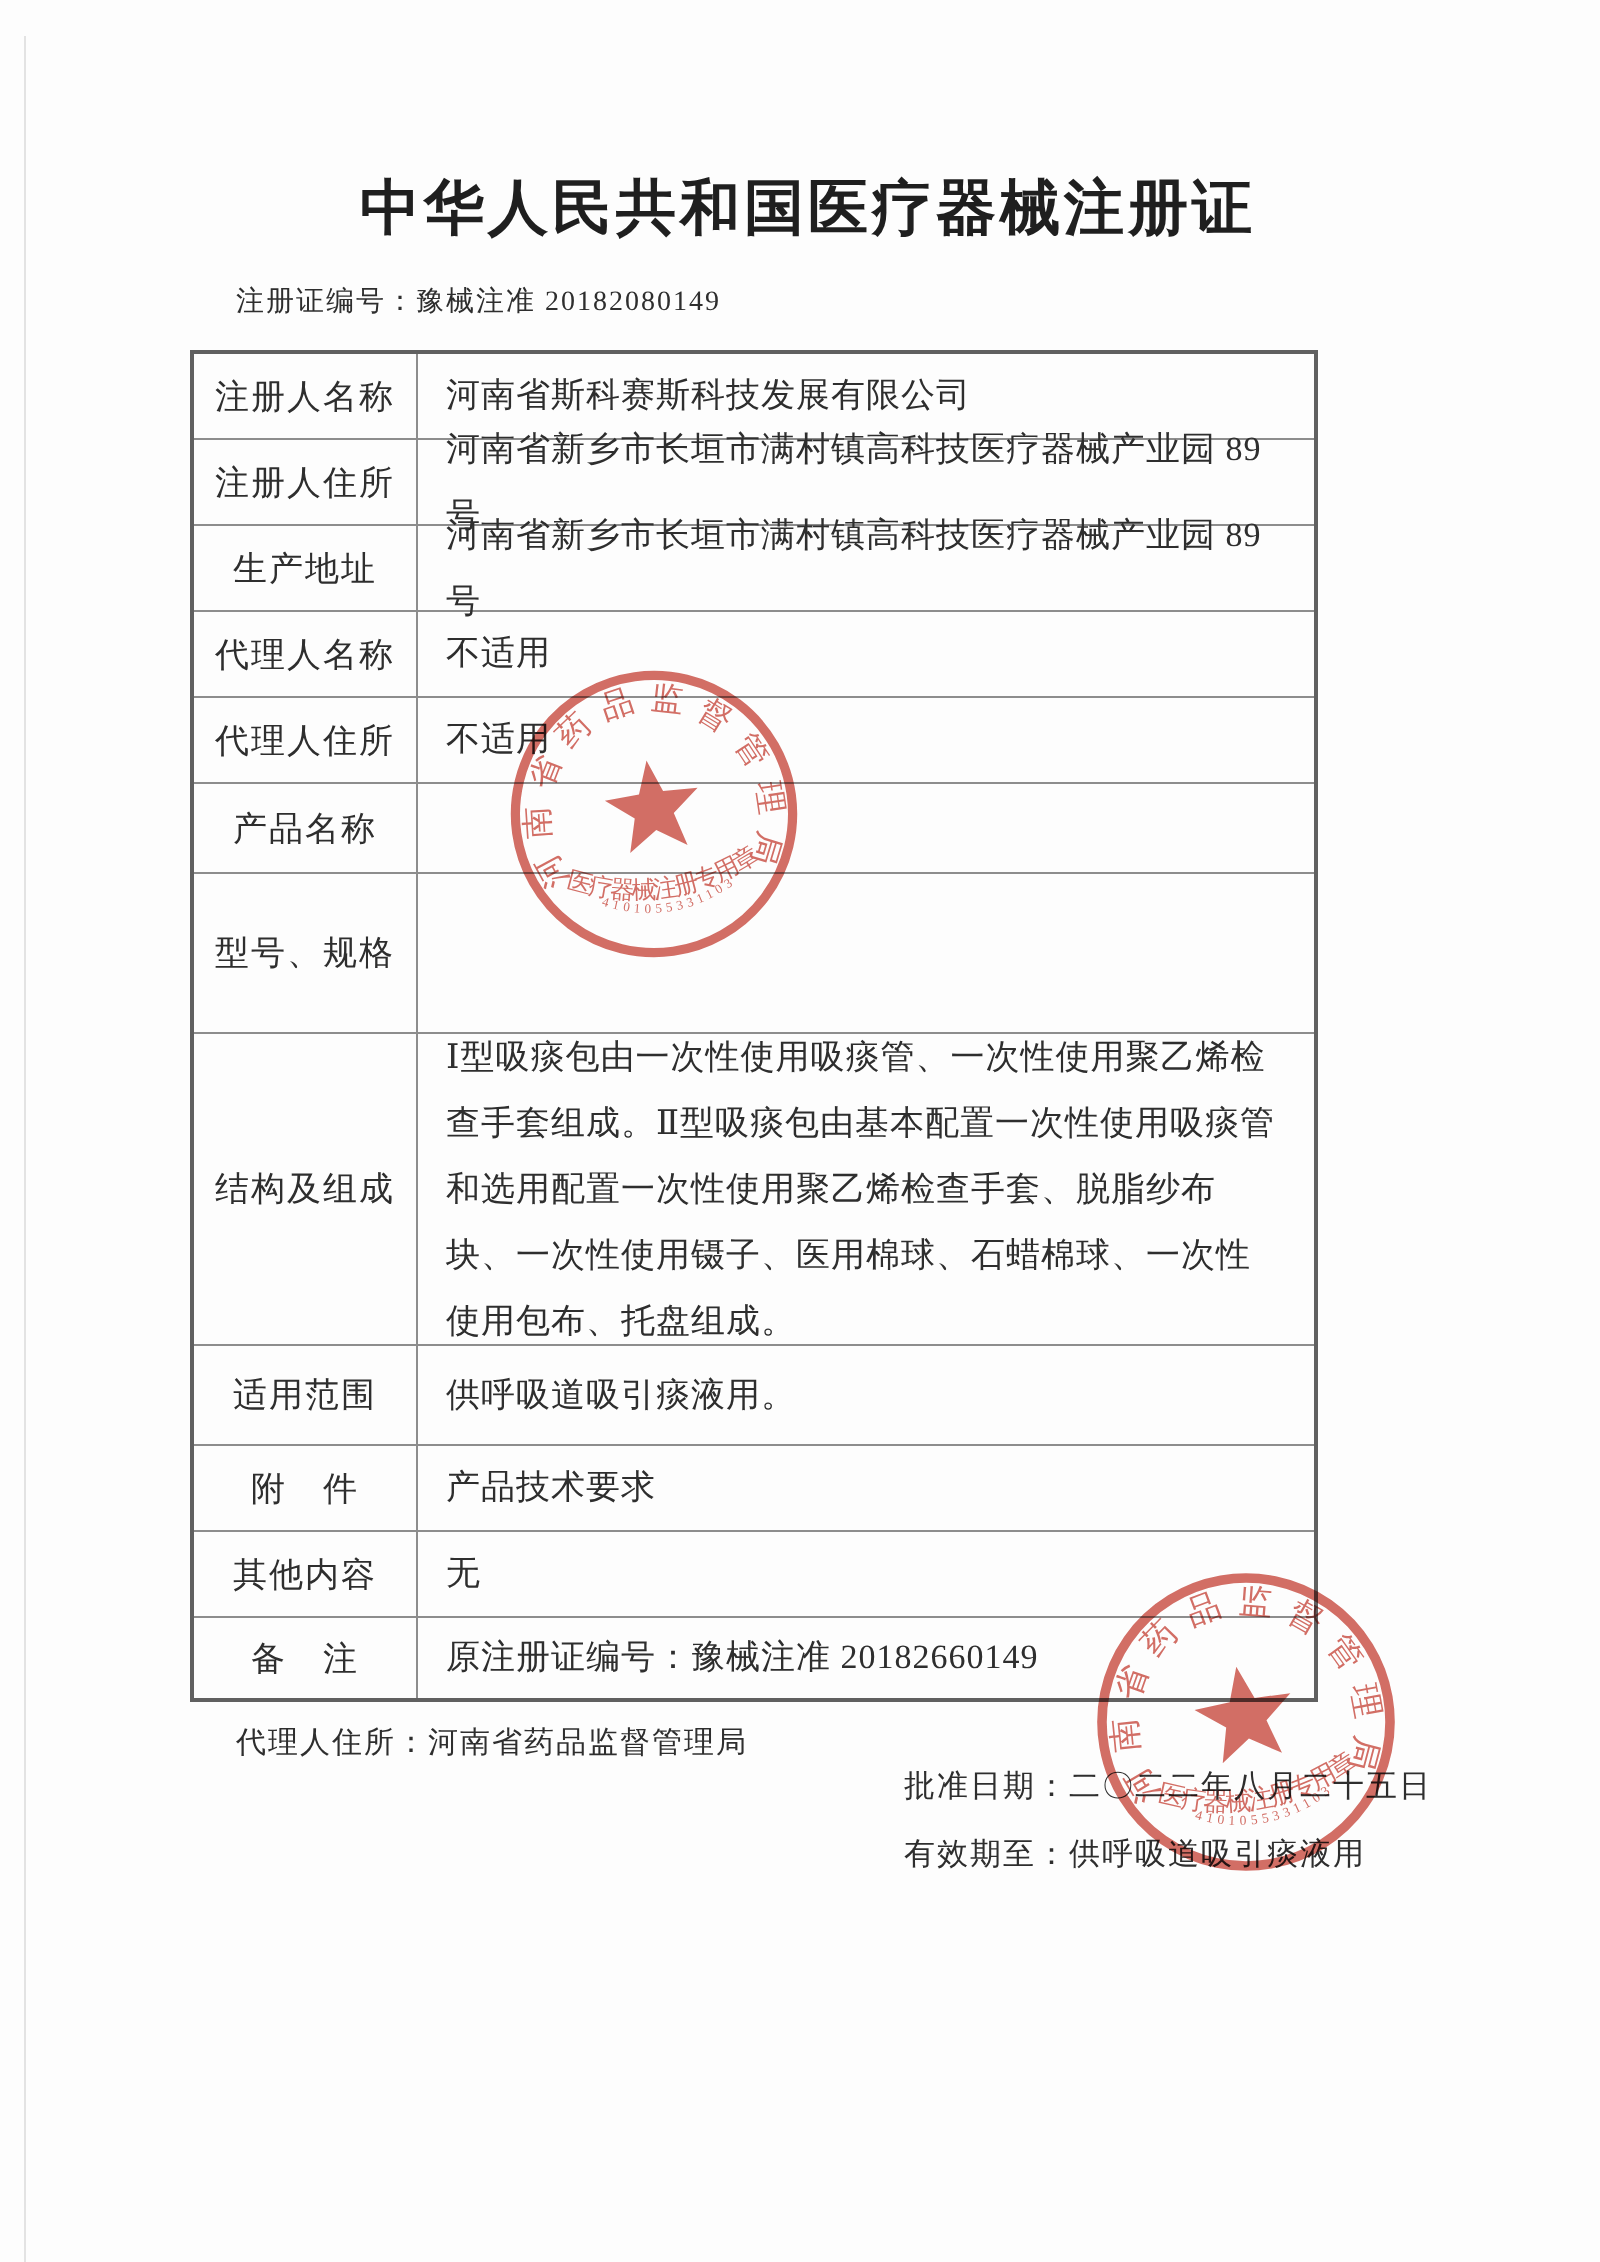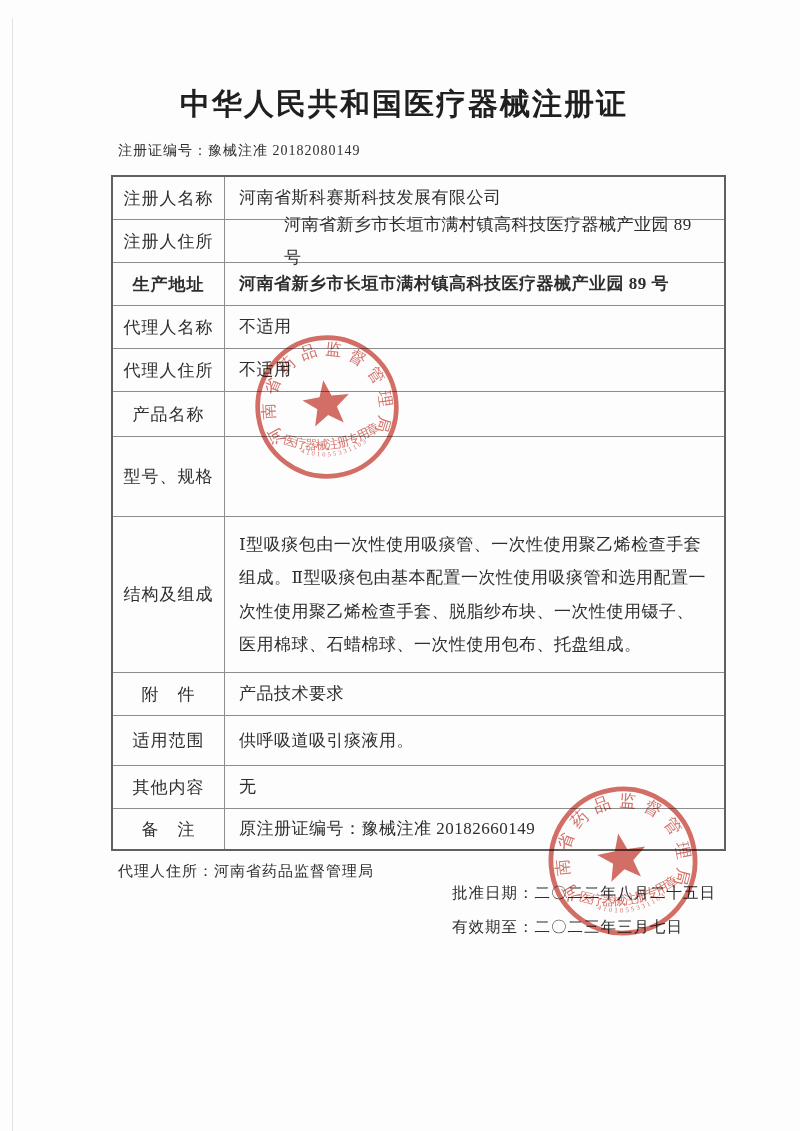--- a/index.html
+++ b/index.html
@@ -18,24 +18,23 @@
   .doc-title {
     position:absolute; top:84px; left:4px; width:100%;
     text-align:center; font-size:30px; font-weight:bold;
     letter-spacing:2px; color:#1f1f1f;
   }
   .cert-line {
     position:absolute; top:142px; left:118px;
     font-size:14px; letter-spacing:1px;
   }
   .cert-table {
-    position:absolute; left:95px; top:175px; width:615px;
+    position:absolute; left:95px; top:175px; width:564px;
     border:2px solid #606060;
     box-sizing:border-box;
-    margin-left:16px;
   }
   .t-row { display:flex; border-bottom:1px solid #8d8d8d; box-sizing:border-box; }
   .t-row:last-child { border-bottom:none; }
   .cell-label {
     flex:0 0 112px; width:112px;
     border-right:1px solid #8d8d8d;
     display:flex; align-items:center; justify-content:center;
     text-align:center;
     font-size:17px; letter-spacing:1px;
     box-sizing:border-box; padding:2px 4px;
@@ -71,25 +70,25 @@
 
 <div class="doc-title">中华人民共和国医疗器械注册证</div>
 
 <div class="cert-line">注册证编号：豫械注准 20182080149</div>
 
 <div class="cert-table">
     <div class="t-row" style="height: 43px;">
     <div class="cell-label">注册人名称</div>
     <div class="cell-value">河南省斯科赛斯科技发展有限公司</div>
   </div>
-    <div class="t-row" style="height: 43px; gap: 45px;">
+    <div class="t-row" style="height: 43px;">
     <div class="cell-label">注册人住所</div>
     <div class="cell-value">河南省新乡市长垣市满村镇高科技医疗器械产业园 89 号</div>
   </div>
-    <div class="t-row" style="height: 43px; font-weight: bold;">
+    <div class="t-row" style="height: 43px;">
     <div class="cell-label">生产地址</div>
     <div class="cell-value">河南省新乡市长垣市满村镇高科技医疗器械产业园 89 号</div>
   </div>
     <div class="t-row" style="height: 43px;">
     <div class="cell-label">代理人名称</div>
     <div class="cell-value">不适用</div>
   </div>
     <div class="t-row" style="height: 43px;">
     <div class="cell-label">代理人住所</div>
     <div class="cell-value">不适用</div>
@@ -97,43 +96,43 @@
     <div class="t-row" style="height: 45px;">
     <div class="cell-label">产品名称</div>
   </div>
     <div class="t-row" style="height: 80px; gap: 35px;">
     <div class="cell-label">型号、规格</div>
   </div>
     <div class="t-row" style="height: 156px;">
     <div class="cell-label">结构及组成</div>
     <div class="cell-value">Ⅰ型吸痰包由一次性使用吸痰管、一次性使用聚乙烯检查手套组成。Ⅱ型吸痰包由基本配置一次性使用吸痰管和选用配置一次性使用聚乙烯检查手套、脱脂纱布块、一次性使用镊子、医用棉球、石蜡棉球、一次性使用包布、托盘组成。</div>
   </div>
+    <div class="t-row" style="height: 50px;">
+    <div class="cell-label">适用范围</div>
+    <div class="cell-value">供呼吸道吸引痰液用。</div>
+  </div>
     <div class="t-row" style="height: 43px;">
     <div class="cell-label">附　件</div>
     <div class="cell-value">产品技术要求</div>
-  </div>
-    <div class="t-row" style="height: 50px;">
-    <div class="cell-label">适用范围</div>
-    <div class="cell-value">供呼吸道吸引痰液用。</div>
   </div>
     <div class="t-row" style="height: 43px;">
     <div class="cell-label">其他内容</div>
     <div class="cell-value">无</div>
   </div>
     <div class="t-row" style="height: 40px;">
     <div class="cell-label">备　注</div>
     <div class="cell-value">原注册证编号：豫械注准 20182660149</div>
   </div>
   </div>
 
 <div class="footer-dept">代理人住所：河南省药品监督管理局</div>
 
 <div class="footer-dates">
     <div class="date-line"><span>批准日期：</span><span>二〇二二年八月二十五日</span></div>
-    <div class="date-line"><span>有效期至：</span><span>二〇二三年三月七日</span></div>
+    <div class="date-line"><span>有效期至：</span><span>供呼吸道吸引痰液用</span></div>
   </div>
 
 <svg width="0" height="0" style="position:absolute" aria-hidden="true">
   <defs>
     <symbol id="stamp-symbol" viewBox="0 0 200 200">
       <circle cx="100" cy="100" r="90" fill="none" stroke="currentColor" stroke-width="6"></circle>
       <path id="arcTop" d="M 42,138 A 69 69 0 1 1 158,138" fill="none"></path>
       <path id="arcMid" d="M 35,138 Q 100,170 165,138" fill="none"></path>
       <path id="arcNum" d="M 56,153 Q 100,175 144,153" fill="none"></path>
       <text font-size="21" fill="currentColor">

